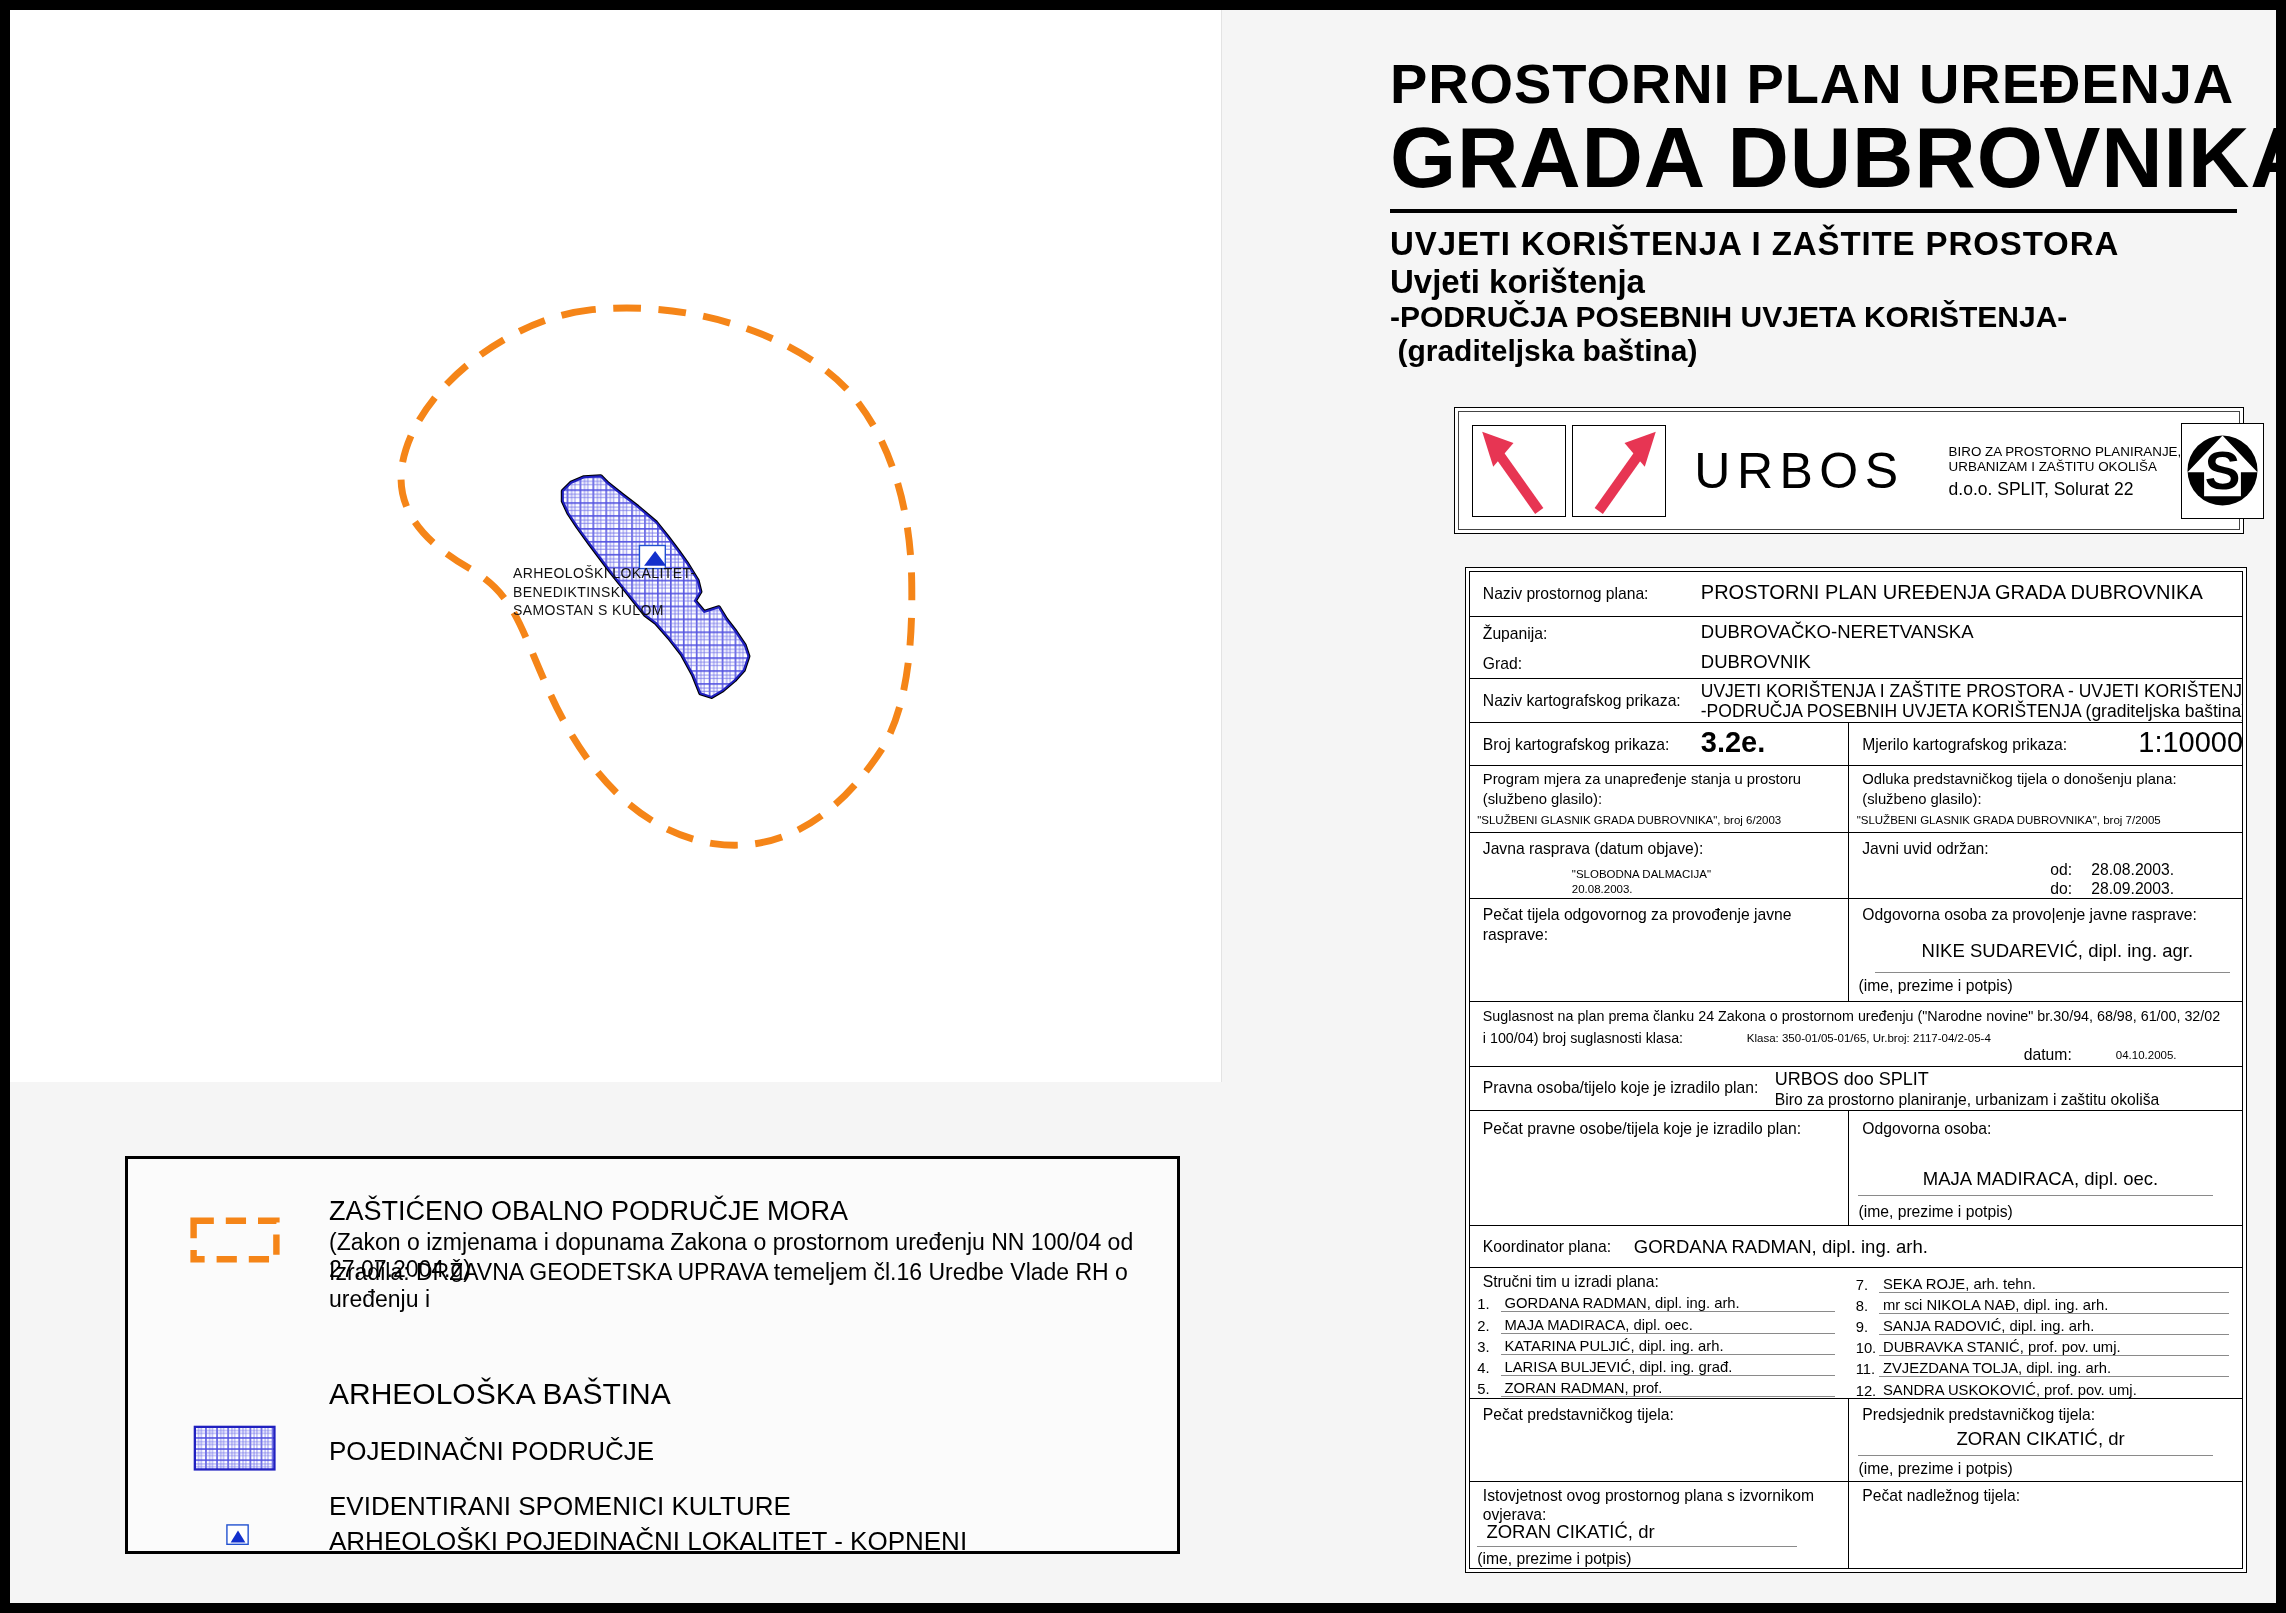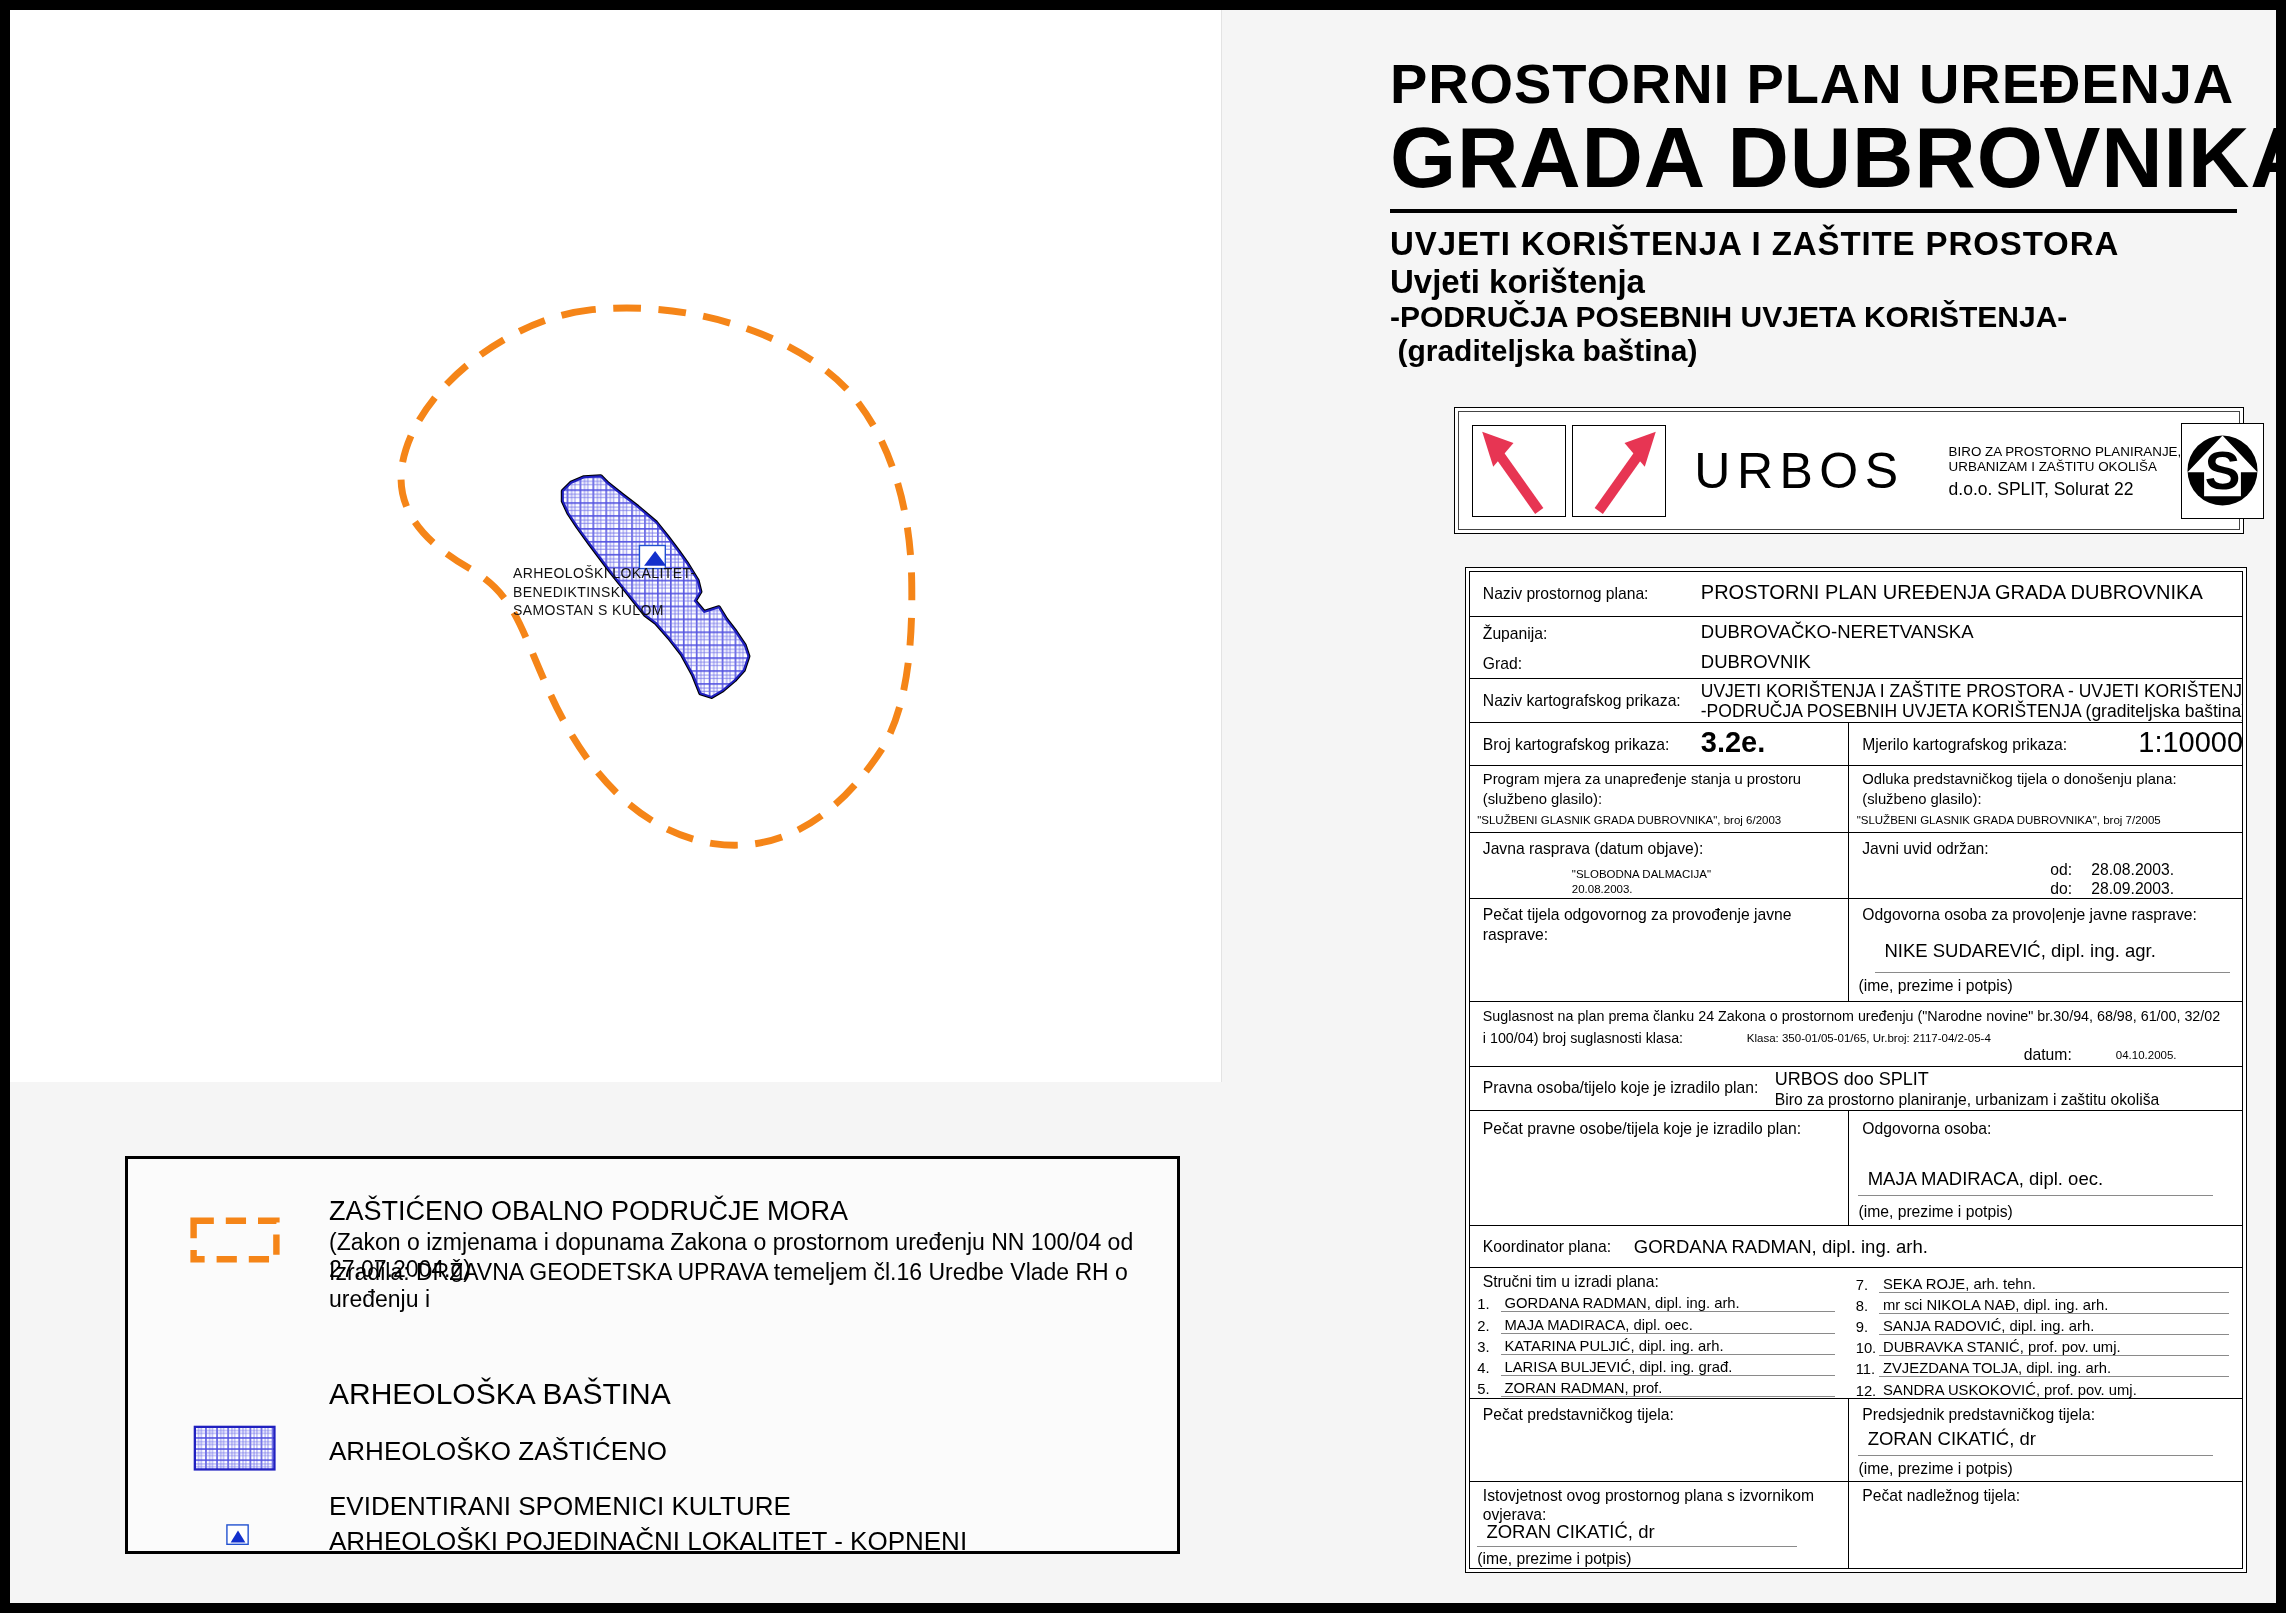--- a/index.html
+++ b/index.html
@@ -47,21 +47,21 @@
     margin-left:auto; margin-right:9.2px; background:#fff; display:flex; align-items:center; justify-content:center;}
   
   .tb-outer{position:absolute; left:1455px; top:557px; width:782px; height:1006px;
     border:1.8px solid #000; box-sizing:border-box; padding:2.8px; background:#fff;}
   .tb{border:1.8px solid #000; box-sizing:border-box; width:100%; height:100%; overflow:hidden; background:#fff;}
   .row{position:relative; box-sizing:border-box; overflow:hidden;}
   .row + .row{border-top:1.8px solid #000;}
   .row.split{display:flex;}
   .cell{position:relative; box-sizing:border-box; overflow:hidden;}
   .cell.l{flex:0 0 49%;}
-  .cell.r{flex:1; border-left:1.8px solid #000;}
+  .cell.r{flex:1; border-left:1.8px solid #000;text-align:center;}
   .lab{font-size:15.7px;}
   .small{font-size:11.5px;}
   .pos{position:absolute;}
   .sig-line{border-bottom:1.8px solid #8a8a8a;}
   .tim-row{display:flex; align-items:flex-end; height:17.5px; margin-top:3.7px;}
   .tim-num{flex:0 0 31px; font-size:14.8px; padding-left:7.4px; box-sizing:border-box;}
   .tim-name{flex:1; font-size:14.8px; border-bottom:1.4px solid #8a8a8a; margin-right:13px;
     white-space:nowrap; padding-left:3.7px;}
   .nowrap{white-space:nowrap;}
 </style>
@@ -134,21 +134,21 @@
           <rect width="12" height="12" fill="#ffffff"></rect>
           <line x1="2" y1="0" x2="2" y2="12" stroke="#5050E0" stroke-width="1.6"></line>
           <line x1="6" y1="0" x2="6" y2="12" stroke="#7070E8" stroke-width="0.8"></line>
           <line x1="9" y1="0" x2="9" y2="12" stroke="#7070E8" stroke-width="0.8"></line>
           <line x1="0" y1="2" x2="12" y2="2" stroke="#5050E0" stroke-width="1.6"></line>
           <line x1="0" y1="6" x2="12" y2="6" stroke="#7070E8" stroke-width="0.8"></line>
           <line x1="0" y1="9" x2="12" y2="9" stroke="#7070E8" stroke-width="0.8"></line>
         </pattern>
       </defs>
     </svg>
-    <div class="abs lg-item" style="left:201px; top:277px;">ARHEOLOŠKO ZAŠTIĆENO</div>
+    <div class="abs lg-item" style="left:201px; top:277px;">POJEDINAČNI PODRUČJE</div>
 
     <div class="abs lg-item" style="left:201px; top:332px;">EVIDENTIRANI SPOMENICI KULTURE</div>
 
     <svg class="abs" style="left:98px; top:365px;" width="24" height="24" viewBox="0 0 26 26">
       <rect x="1" y="1" width="23" height="21" fill="#ffffff" stroke="#2050D0" stroke-width="1.5"></rect>
       <polygon points="5,20 21,20 13,7" fill="#1330CC"></polygon>
     </svg>
     <div class="abs lg-item" style="left:201px; top:367px;">ARHEOLOŠKI POJEDINAČNI LOKALITET - KOPNENI</div>
   </div>
 

